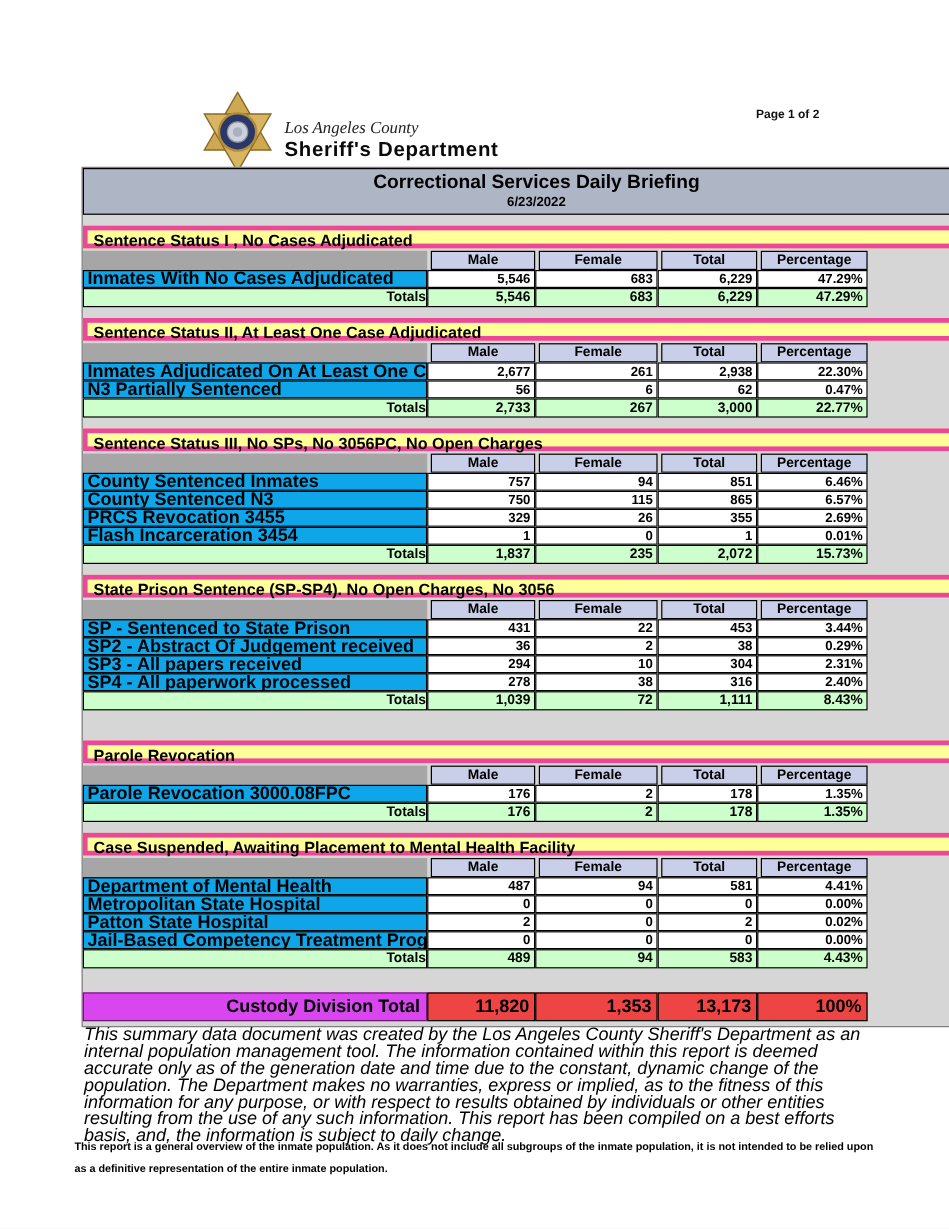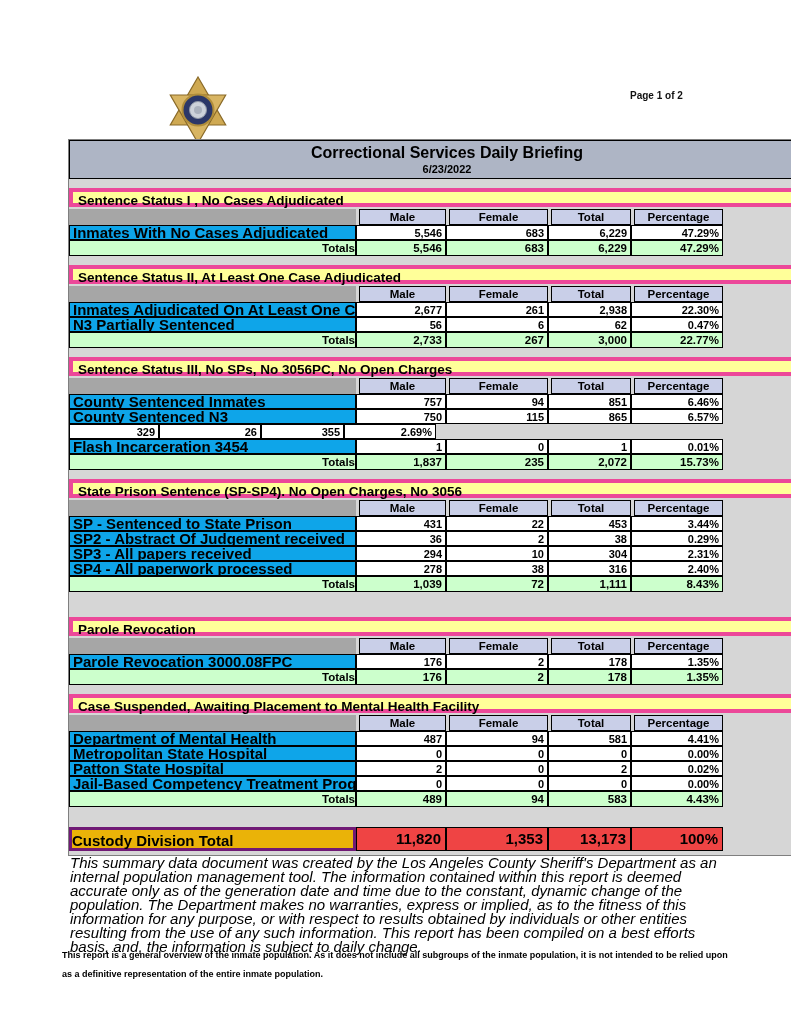--- a/index.html
+++ b/index.html
@@ -32,21 +32,21 @@
 
   .data-row { display:flex; }
   .lbl { width:287px; background:#0ea5e9; border:1px solid #000; font-weight:bold; font-size:15px; height:15px; line-height:12.5px; padding:1px 2px 0 3px; white-space:nowrap; overflow:hidden; }
   .num { background:#fff; border:1px solid #000; font-weight:bold; font-size:11px; height:15px; line-height:12.5px; text-align:right; padding:1px 3px 0 0; }
   .c-male { width:90px; } .c-female { width:102px; } .c-total { width:83px; } .c-pct { width:92px; }
 
   .totals-row .lbl, .totals-row .num { background:#ccffcc; height:16px; font-size:11.5px; }
   .totals-row .lbl { text-align:right; padding-right:0; }
 
   .grand-total { display:flex; margin-top:20px; }
-  .grand-total .gt-lbl { width:287px; background:#eab308; border:3px solid #701a75; font-size:15px; font-weight:bold; height:24px; line-height:21px; text-align:left; padding-right:5px; }
+  .grand-total .gt-lbl { width:287px; background:#d946ef; border:1px solid #701a75; font-size:15px; font-weight:bold; height:24px; line-height:21px; text-align:right; padding-right:5px; }
   .grand-total .gt-num { background:#ef4444; border:1px solid #000; font-size:15px; font-weight:bold; height:24px; line-height:21px; text-align:right; padding-right:4px; }
 
   
   .disclaimer { position:absolute; left:70px; top:856px; width:648px; font-size:15px; font-style:italic; color:#000; line-height:14px; }
   .note { position:absolute; left:62px; top:946px; width:670px; font-size:9px; font-weight:bold; color:#000; line-height:19px; }
 </style>
 </head>
 <body>
 
 <div class="page" data-name="page">
@@ -54,20 +54,24 @@
   <div class="header-logo" data-name="letterhead">
     <span data-name="sheriffs-star-badge-icon">
       <svg width="64" height="68" viewBox="0 0 64 68" aria-hidden="true">
         <polygon points="32,1 59.7,49 4.3,49" fill="#cfa952" stroke="#8a6a28" stroke-width="1.2"></polygon>
         <polygon points="32,67 59.7,19 4.3,19" fill="#d8b563" stroke="#8a6a28" stroke-width="1.2"></polygon>
         <circle cx="32" cy="34" r="15.5" fill="#2b3768" stroke="#b08d3a" stroke-width="2"></circle>
         <circle cx="32" cy="34" r="8.5" fill="#cdd2da" stroke="#8f97a6" stroke-width="1"></circle>
         <circle cx="32" cy="34" r="4" fill="#aab1bd"></circle>
       </svg>
     </span>
+    <div class="agency" data-name="agency-name">
+      <div class="agency-county" data-name="agency-county">Los Angeles County</div>
+      <div class="agency-dept" data-name="agency-department">Sheriff's Department</div>
+    </div>
   </div>
   <div class="page-indicator" data-name="page-indicator">Page 1 of 2</div>
 
   <div class="report" data-name="report">
     <div class="title-bar" data-name="report-title-bar">
       <div class="report-title" data-name="report-title">Correctional Services Daily Briefing</div>
       <div class="report-date" data-name="report-date">6/23/2022</div>
     </div>
 
     <div data-name="sections">
@@ -153,20 +157,21 @@
 
   <div class="data-row" data-name="table-row">
     <div class="lbl" data-name="row-label">County Sentenced N3</div>
     <div class="num c-male" data-name="cell-male">750</div>
     <div class="num c-female" data-name="cell-female">115</div>
     <div class="num c-total" data-name="cell-total">865</div>
     <div class="num c-pct" data-name="cell-percentage">6.57%</div>
   </div>
 
   <div class="data-row" data-name="table-row">
+    <div class="lbl" data-name="row-label">PRCS Revocation 3455</div>
     <div class="num c-male" data-name="cell-male">329</div>
     <div class="num c-female" data-name="cell-female">26</div>
     <div class="num c-total" data-name="cell-total">355</div>
     <div class="num c-pct" data-name="cell-percentage">2.69%</div>
   </div>
 
   <div class="data-row" data-name="table-row">
     <div class="lbl" data-name="row-label">Flash Incarceration 3454</div>
     <div class="num c-male" data-name="cell-male">1</div>
     <div class="num c-female" data-name="cell-female">0</div>

